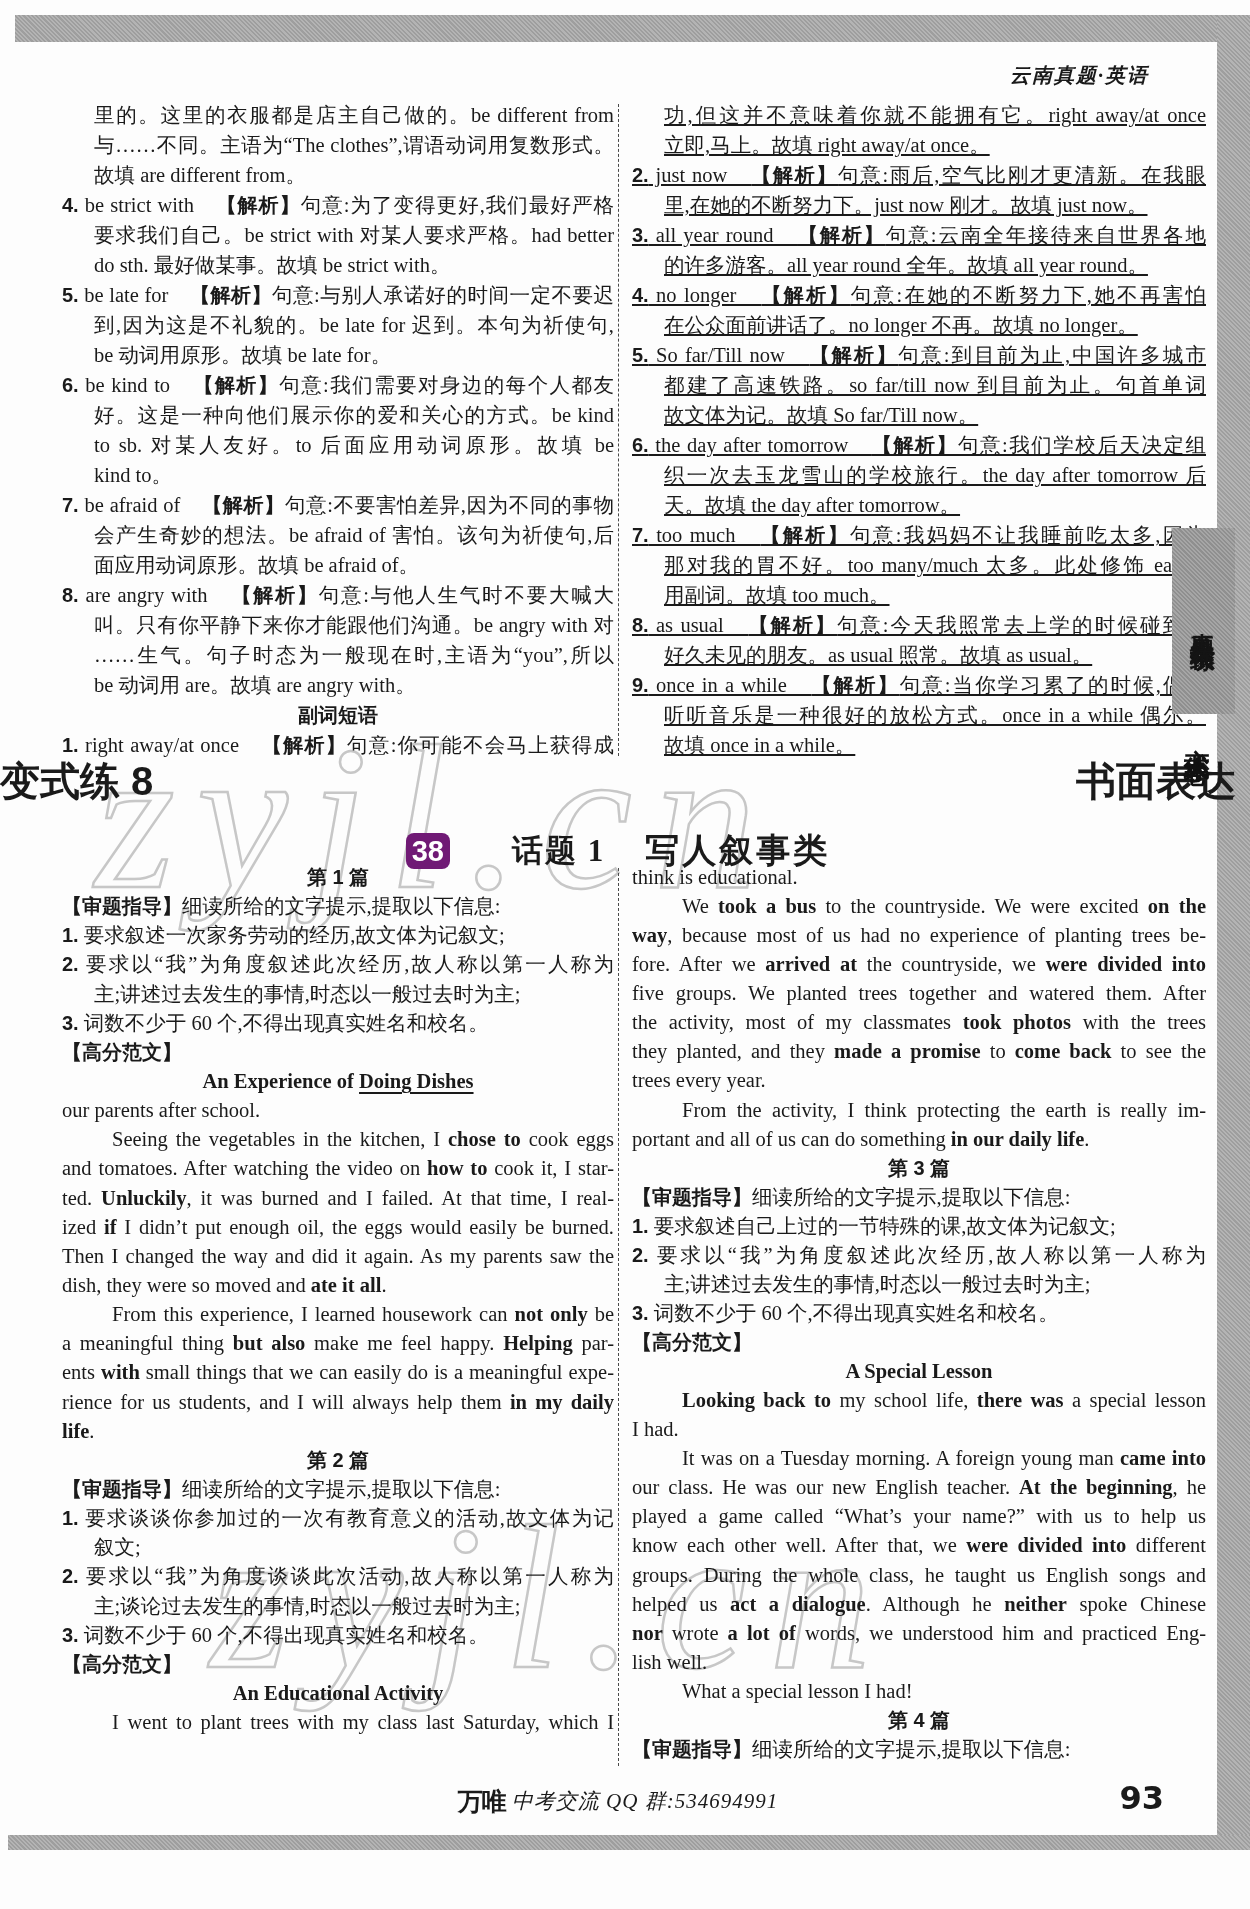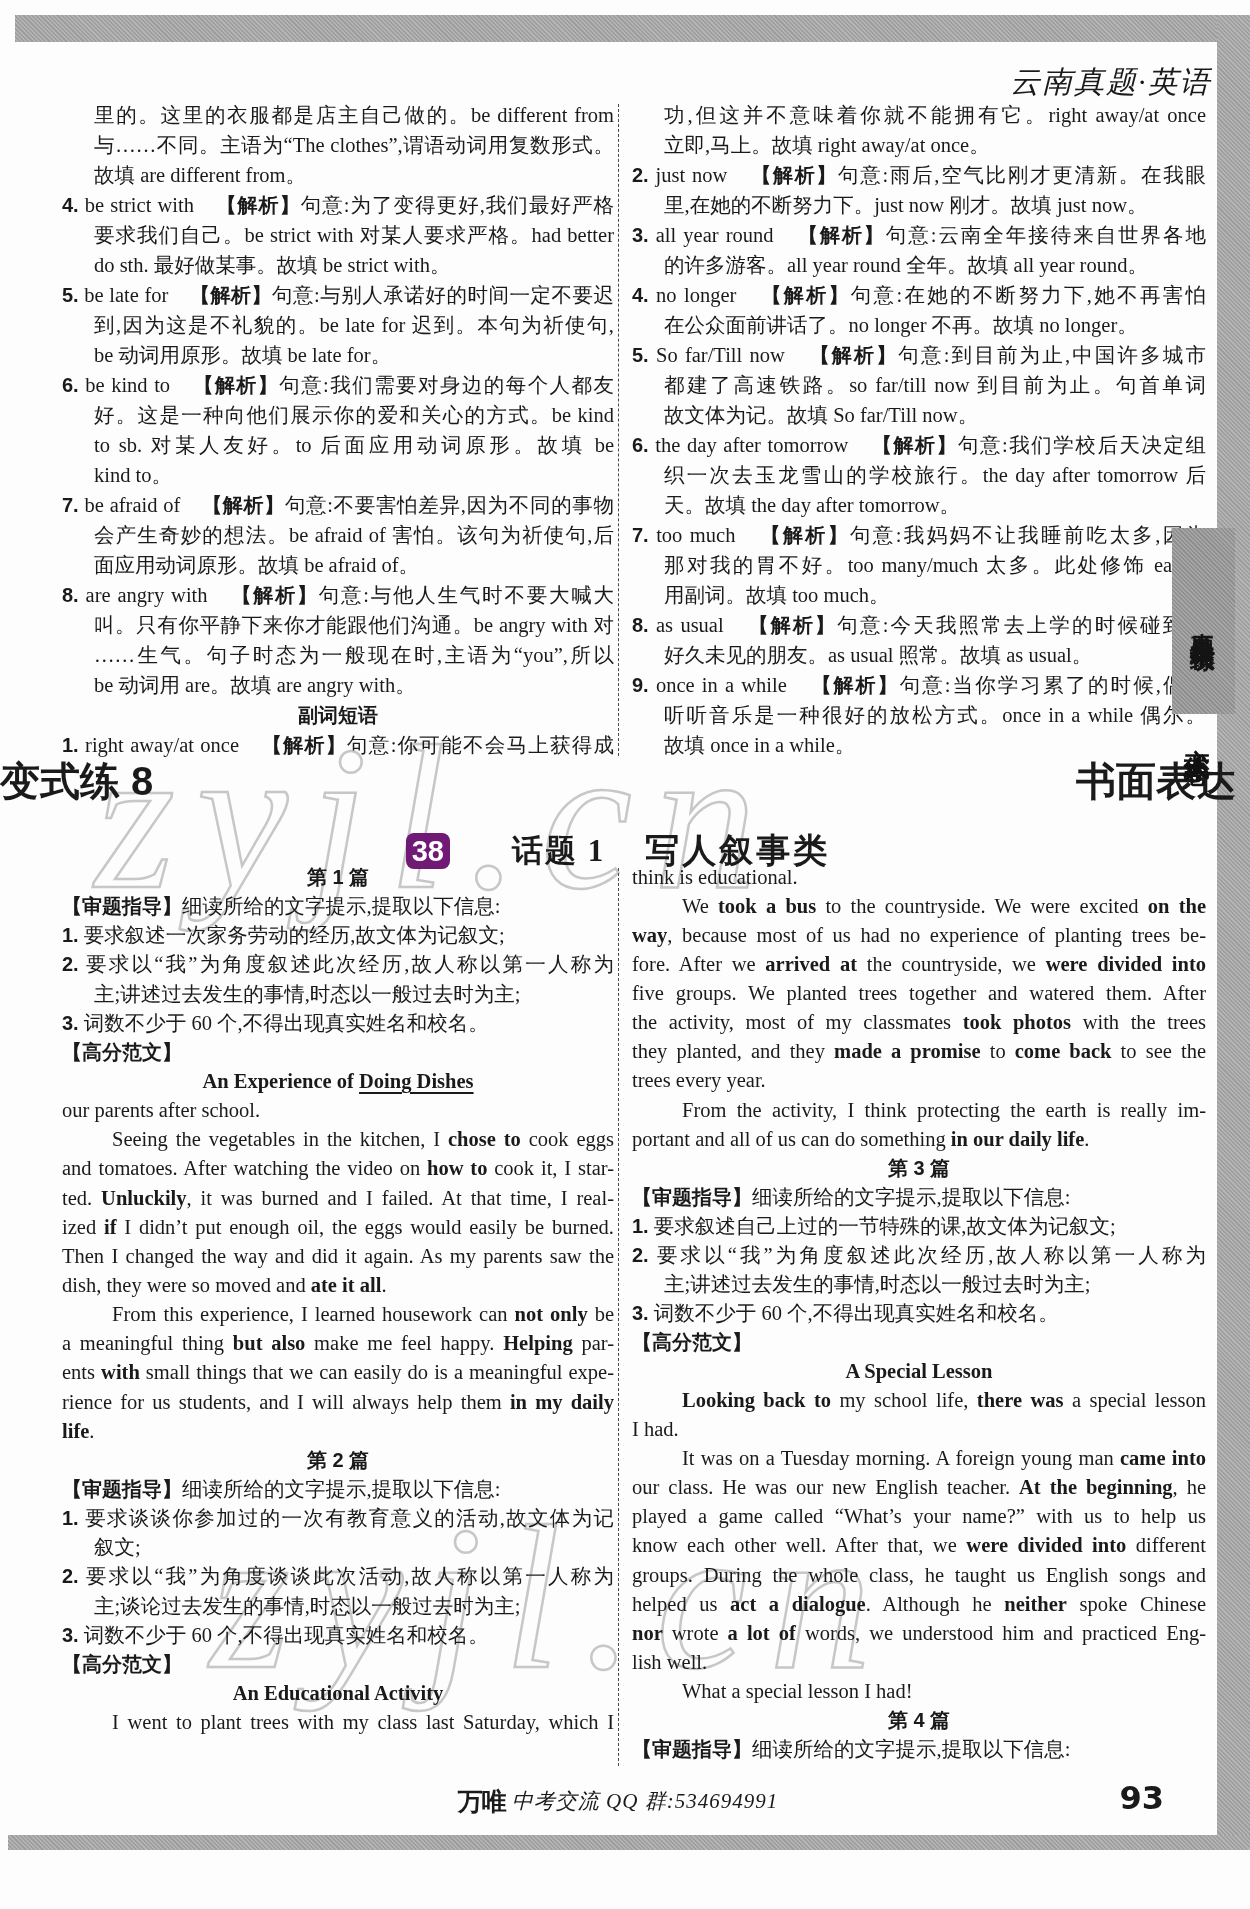--- a/index.html
+++ b/index.html
@@ -5,36 +5,36 @@
   html,body{margin:0;padding:0;background:#ffffff;}
   #page{position:relative;width:1250px;height:1909px;background:#fdfdfd;overflow:hidden;
         font-family:"Liberation Serif","DejaVu Serif",serif;color:#1a1a1a;}
   
   .band{position:absolute;z-index:0;
         background:repeating-linear-gradient(45deg,#9e9e9e 0 1.5px,#b4b4b4 1.5px 3px);}
   #band-top{left:15px;right:0;top:15px;height:27px;}
   #band-right{right:0;top:15px;width:33px;height:1834px;}
   #band-bottom{left:8px;right:0;top:1835px;height:15px;}
   
-  #hdr{position:absolute;left:1010px;top:62px;z-index:2;font-size:30px;font-style:italic;
-       letter-spacing:2px;font-weight:400;}
+  #hdr{position:absolute;left:1010px;top:62px;z-index:2;font-size:20px;font-style:italic;
+       letter-spacing:2px;font-weight:700;}
   
   .wm{position:absolute;z-index:1;font-size:205px;font-style:italic;white-space:nowrap;
       letter-spacing:22px;color:transparent;-webkit-text-stroke:2.5px #c7c7c7;
       font-family:"Liberation Serif","DejaVu Serif",serif;pointer-events:none;}
   #wm1{left:95px;top:700px;}
   #wm2{left:210px;top:1480px;}
   
   .vdiv{position:absolute;left:618px;width:0;border-left:1.6px dashed #4a4a4a;z-index:1;}
   #vdiv-top{top:104px;height:652px;}
   #vdiv-bottom{top:868px;height:898px;}
   
   .col{position:absolute;z-index:2;}
   #ctl{left:62px;top:100px;width:552px;--lh:30px;}
-  #ctr{left:632px;top:100px;width:574px;--lh:30px;}
+  #ctr{left:632px;top:100px;width:574px;text-decoration:underline;--lh:30px;}
   #cbl{left:62px;top:863px;width:552px;--lh:29.15px;}
   #cbr{left:632px;top:863px;width:574px;--lh:29.07px;}
   .ln{height:var(--lh);line-height:var(--lh);font-size:20.5px;text-align:justify;
       text-align-last:justify;overflow:hidden;white-space:nowrap;}
   .ln.s{text-align-last:left;}
   .ln.c{text-align:center;text-align-last:center;}
   .ln.i1{padding-left:32px;}
   .ln.p1{padding-left:50px;}
   .b{font-weight:700;}
   .bu{font-weight:700;text-decoration:underline;text-underline-offset:4px;}

